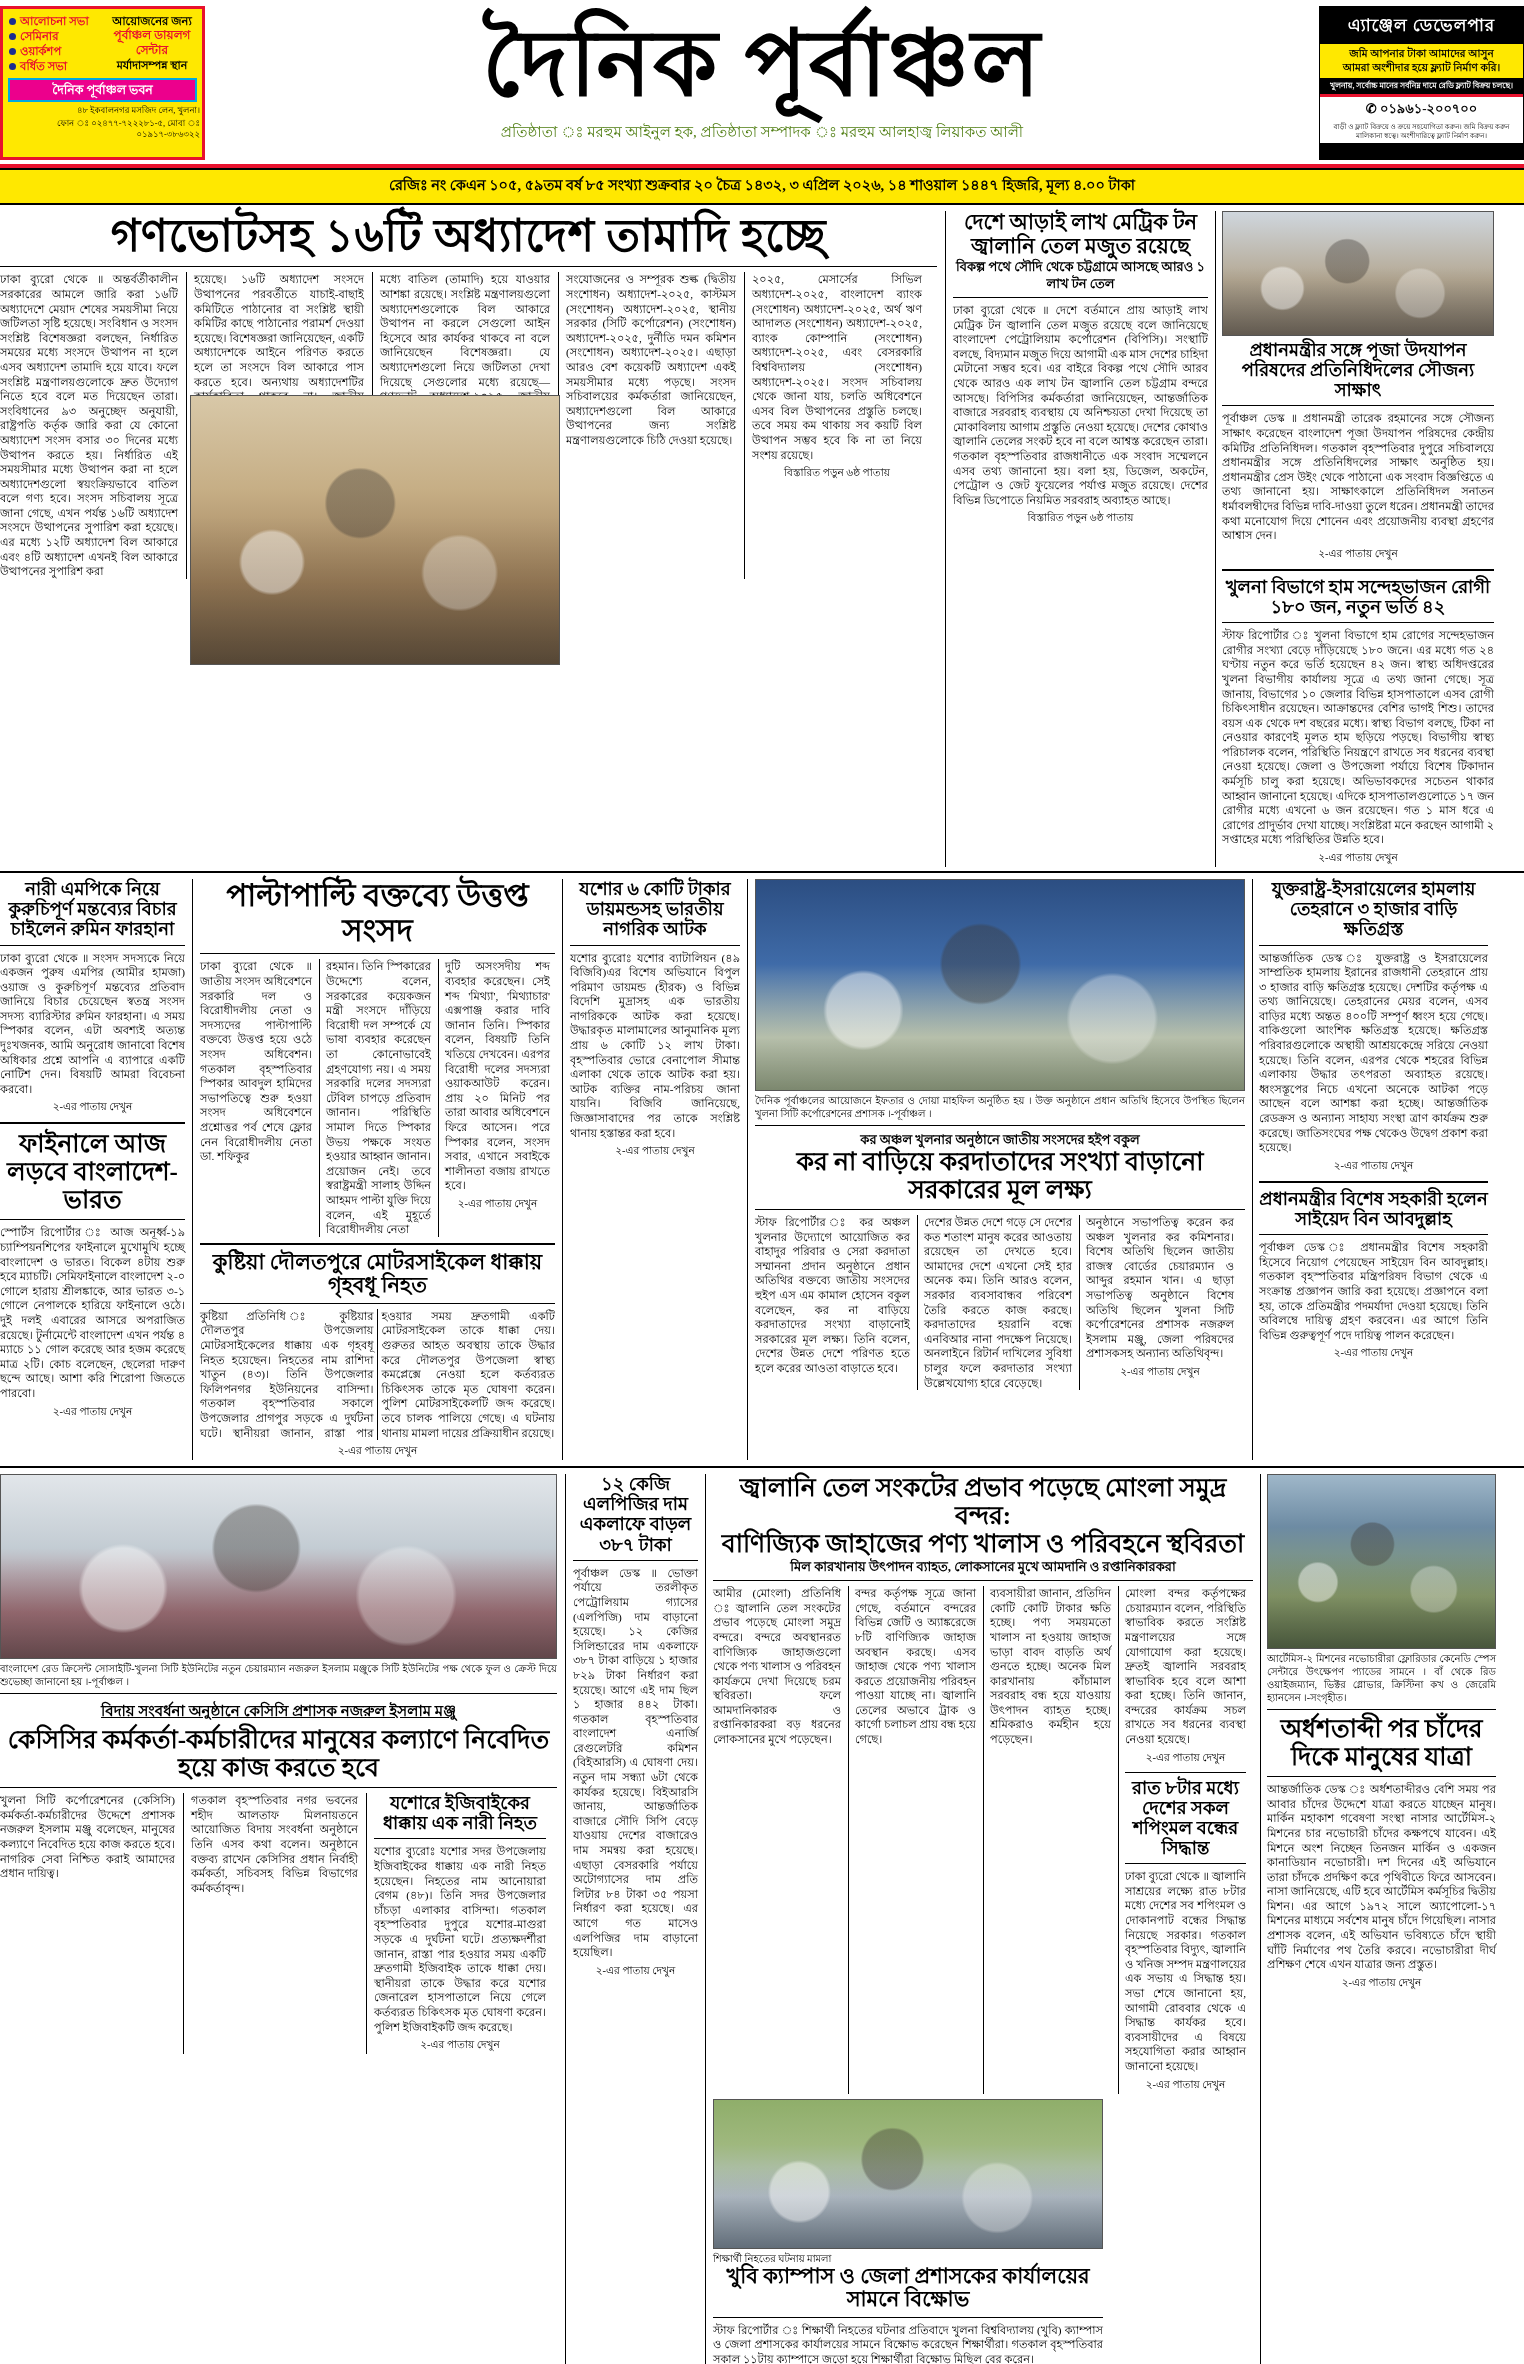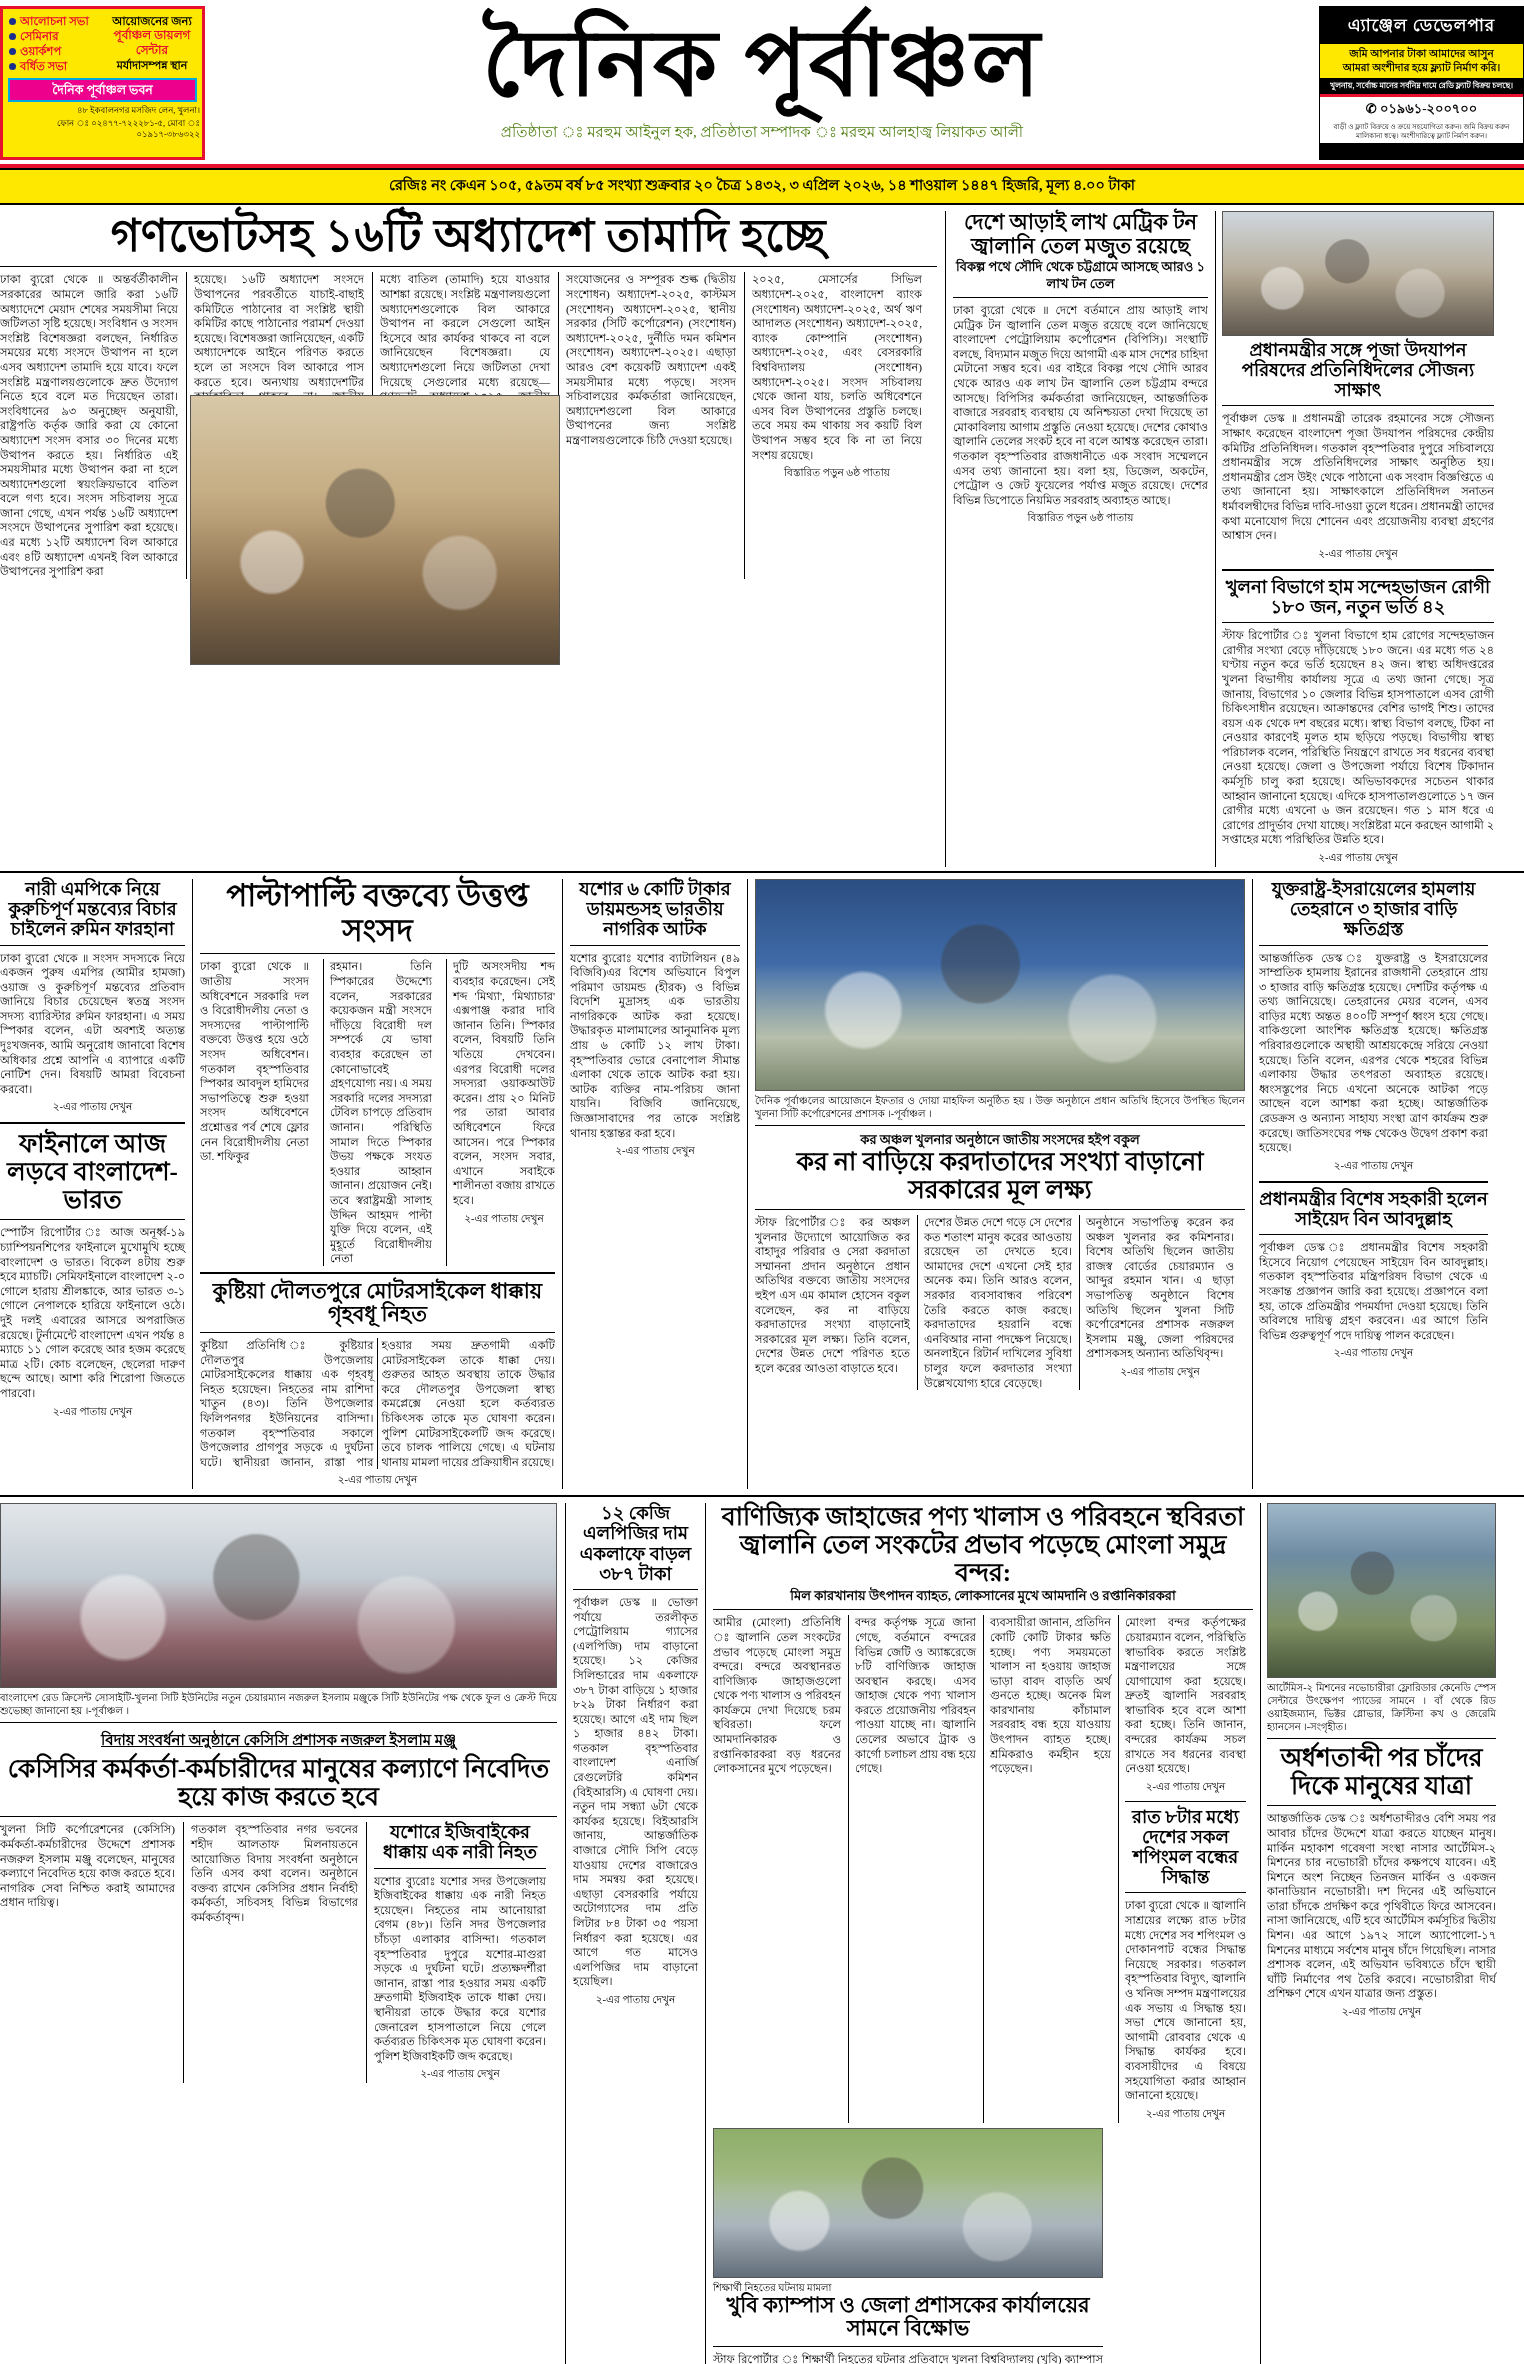--- a/index.html
+++ b/index.html
@@ -216,21 +216,21 @@
       <div class="hr2"></div>
       <h2 class="head h-lg">ফাইনালে আজ লড়বে বাংলাদেশ-ভারত</h2>
       <div class="hr"></div>
       <div class="body-txt">স্পোর্টস রিপোর্টার ঃ আজ অনূর্ধ্ব-১৯ চ্যাম্পিয়নশিপের ফাইনালে মুখোমুখি হচ্ছে বাংলাদেশ ও ভারত। বিকেল ৪টায় শুরু হবে ম্যাচটি। সেমিফাইনালে বাংলাদেশ ২-০ গোলে হারায় শ্রীলঙ্কাকে, আর ভারত ৩-১ গোলে নেপালকে হারিয়ে ফাইনালে ওঠে। দুই দলই এবারের আসরে অপরাজিত রয়েছে। টুর্নামেন্টে বাংলাদেশ এখন পর্যন্ত ৪ ম্যাচে ১১ গোল করেছে আর হজম করেছে মাত্র ২টি। কোচ বলেছেন, ছেলেরা দারুণ ছন্দে আছে। আশা করি শিরোপা জিততে পারবো।</div>
       <div class="cont">২-এর পাতায় দেখুন</div>
     </div>
 
     <div class="vsep" style="width:370px; padding:0 7px;">
       <h2 class="head h-xl">পাল্টাপাল্টি বক্তব্যে উত্তপ্ত সংসদ</h2>
       <div class="hr"></div>
-      <div class="row" style="gap:14px;">
+      <div class="row" style="gap:7px;">
         <div style="width:112px;" class="body-txt">ঢাকা ব্যুরো থেকে ॥ জাতীয় সংসদ অধিবেশনে সরকারি দল ও বিরোধীদলীয় নেতা ও সদস্যদের পাল্টাপাল্টি বক্তব্যে উত্তপ্ত হয়ে ওঠে সংসদ অধিবেশন। গতকাল বৃহস্পতিবার স্পিকার আবদুল হামিদের সভাপতিত্বে শুরু হওয়া সংসদ অধিবেশনে প্রশ্নোত্তর পর্ব শেষে ফ্লোর নেন বিরোধীদলীয় নেতা ডা. শফিকুর</div>
         <div class="vsep" style="width:112px; padding-left:6px;">
             <div class="body-txt">রহমান। তিনি স্পিকারের উদ্দেশ্যে বলেন, সরকারের কয়েকজন মন্ত্রী সংসদে দাঁড়িয়ে বিরোধী দল সম্পর্কে যে ভাষা ব্যবহার করেছেন তা কোনোভাবেই গ্রহণযোগ্য নয়। এ সময় সরকারি দলের সদস্যরা টেবিল চাপড়ে প্রতিবাদ জানান। পরিস্থিতি সামাল দিতে স্পিকার উভয় পক্ষকে সংযত হওয়ার আহ্বান জানান। প্রয়োজন নেই। তবে স্বরাষ্ট্রমন্ত্রী সালাহ উদ্দিন আহমদ পাল্টা যুক্তি দিয়ে বলেন, এই মুহূর্তে বিরোধীদলীয় নেতা</div>
           </div>
         <div class="vsep" style="width:112px; padding-left:6px;">
             <div class="body-txt">দুটি অসংসদীয় শব্দ ব্যবহার করেছেন। সেই শব্দ 'মিথ্যা', 'মিথ্যাচার' এক্সপাঞ্জ করার দাবি জানান তিনি। স্পিকার বলেন, বিষয়টি তিনি খতিয়ে দেখবেন। এরপর বিরোধী দলের সদস্যরা ওয়াকআউট করেন। প্রায় ২০ মিনিট পর তারা আবার অধিবেশনে ফিরে আসেন। পরে স্পিকার বলেন, সংসদ সবার, এখানে সবাইকে শালীনতা বজায় রাখতে হবে।</div>
             <div class="cont">২-এর পাতায় দেখুন</div>
           </div>
       </div>
       <div class="hr2"></div>
@@ -305,22 +305,22 @@
     </div>
 
     <div class="vsep" style="width:140px; padding:0 7px;">
       <h2 class="head h-sm">১২ কেজি এলপিজির দাম একলাফে বাড়ল ৩৮৭ টাকা</h2>
       <div class="hr"></div>
       <div class="body-txt">পূর্বাঞ্চল ডেস্ক ॥ ভোক্তা পর্যায়ে তরলীকৃত পেট্রোলিয়াম গ্যাসের (এলপিজি) দাম বাড়ানো হয়েছে। ১২ কেজির সিলিন্ডারের দাম একলাফে ৩৮৭ টাকা বাড়িয়ে ১ হাজার ৮২৯ টাকা নির্ধারণ করা হয়েছে। আগে এই দাম ছিল ১ হাজার ৪৪২ টাকা। গতকাল বৃহস্পতিবার বাংলাদেশ এনার্জি রেগুলেটরি কমিশন (বিইআরসি) এ ঘোষণা দেয়। নতুন দাম সন্ধ্যা ৬টা থেকে কার্যকর হয়েছে। বিইআরসি জানায়, আন্তর্জাতিক বাজারে সৌদি সিপি বেড়ে যাওয়ায় দেশের বাজারেও দাম সমন্বয় করা হয়েছে। এছাড়া বেসরকারি পর্যায়ে অটোগ্যাসের দাম প্রতি লিটার ৮৪ টাকা ৩৫ পয়সা নির্ধারণ করা হয়েছে। এর আগে গত মাসেও এলপিজির দাম বাড়ানো হয়েছিল।</div>
       <div class="cont">২-এর পাতায় দেখুন</div>
     </div>
 
     <div class="vsep" style="width:555px; padding:0 7px;">
+      <h2 class="head h-lg">জ্বালানি তেল সংকটের প্রভাব পড়েছে মোংলা সমুদ্র বন্দর:</h2>
       <h2 class="head h-lg">বাণিজ্যিক জাহাজের পণ্য খালাস ও পরিবহনে স্থবিরতা</h2>
-      <h2 class="head h-lg">জ্বালানি তেল সংকটের প্রভাব পড়েছে মোংলা সমুদ্র বন্দর:</h2>
       <div class="kicker">মিল কারখানায় উৎপাদন ব্যাহত, লোকসানের মুখে আমদানি ও রপ্তানিকারকরা</div>
       <div class="hr"></div>
       <div class="row" style="gap:7px;">
         <div style="width:128px;" class="body-txt">আমীর (মোংলা) প্রতিনিধি ঃ জ্বালানি তেল সংকটের প্রভাব পড়েছে মোংলা সমুদ্র বন্দরে। বন্দরে অবস্থানরত বাণিজ্যিক জাহাজগুলো থেকে পণ্য খালাস ও পরিবহন কার্যক্রমে দেখা দিয়েছে চরম স্থবিরতা। ফলে আমদানিকারক ও রপ্তানিকারকরা বড় ধরনের লোকসানের মুখে পড়েছেন।</div>
         <div class="vsep" style="width:128px; padding-left:6px;">
             <div class="body-txt">বন্দর কর্তৃপক্ষ সূত্রে জানা গেছে, বর্তমানে বন্দরের বিভিন্ন জেটি ও অ্যাঙ্করেজে ৮টি বাণিজ্যিক জাহাজ অবস্থান করছে। এসব জাহাজ থেকে পণ্য খালাস করতে প্রয়োজনীয় পরিবহন পাওয়া যাচ্ছে না। জ্বালানি তেলের অভাবে ট্রাক ও কার্গো চলাচল প্রায় বন্ধ হয়ে গেছে।</div>
           </div>
         <div class="vsep" style="width:128px; padding-left:6px;">
             <div class="body-txt">ব্যবসায়ীরা জানান, প্রতিদিন কোটি কোটি টাকার ক্ষতি হচ্ছে। পণ্য সময়মতো খালাস না হওয়ায় জাহাজ ভাড়া বাবদ বাড়তি অর্থ গুনতে হচ্ছে। অনেক মিল কারখানায় কাঁচামাল সরবরাহ বন্ধ হয়ে যাওয়ায় উৎপাদন ব্যাহত হচ্ছে। শ্রমিকরাও কর্মহীন হয়ে পড়েছেন।</div>
           </div>

